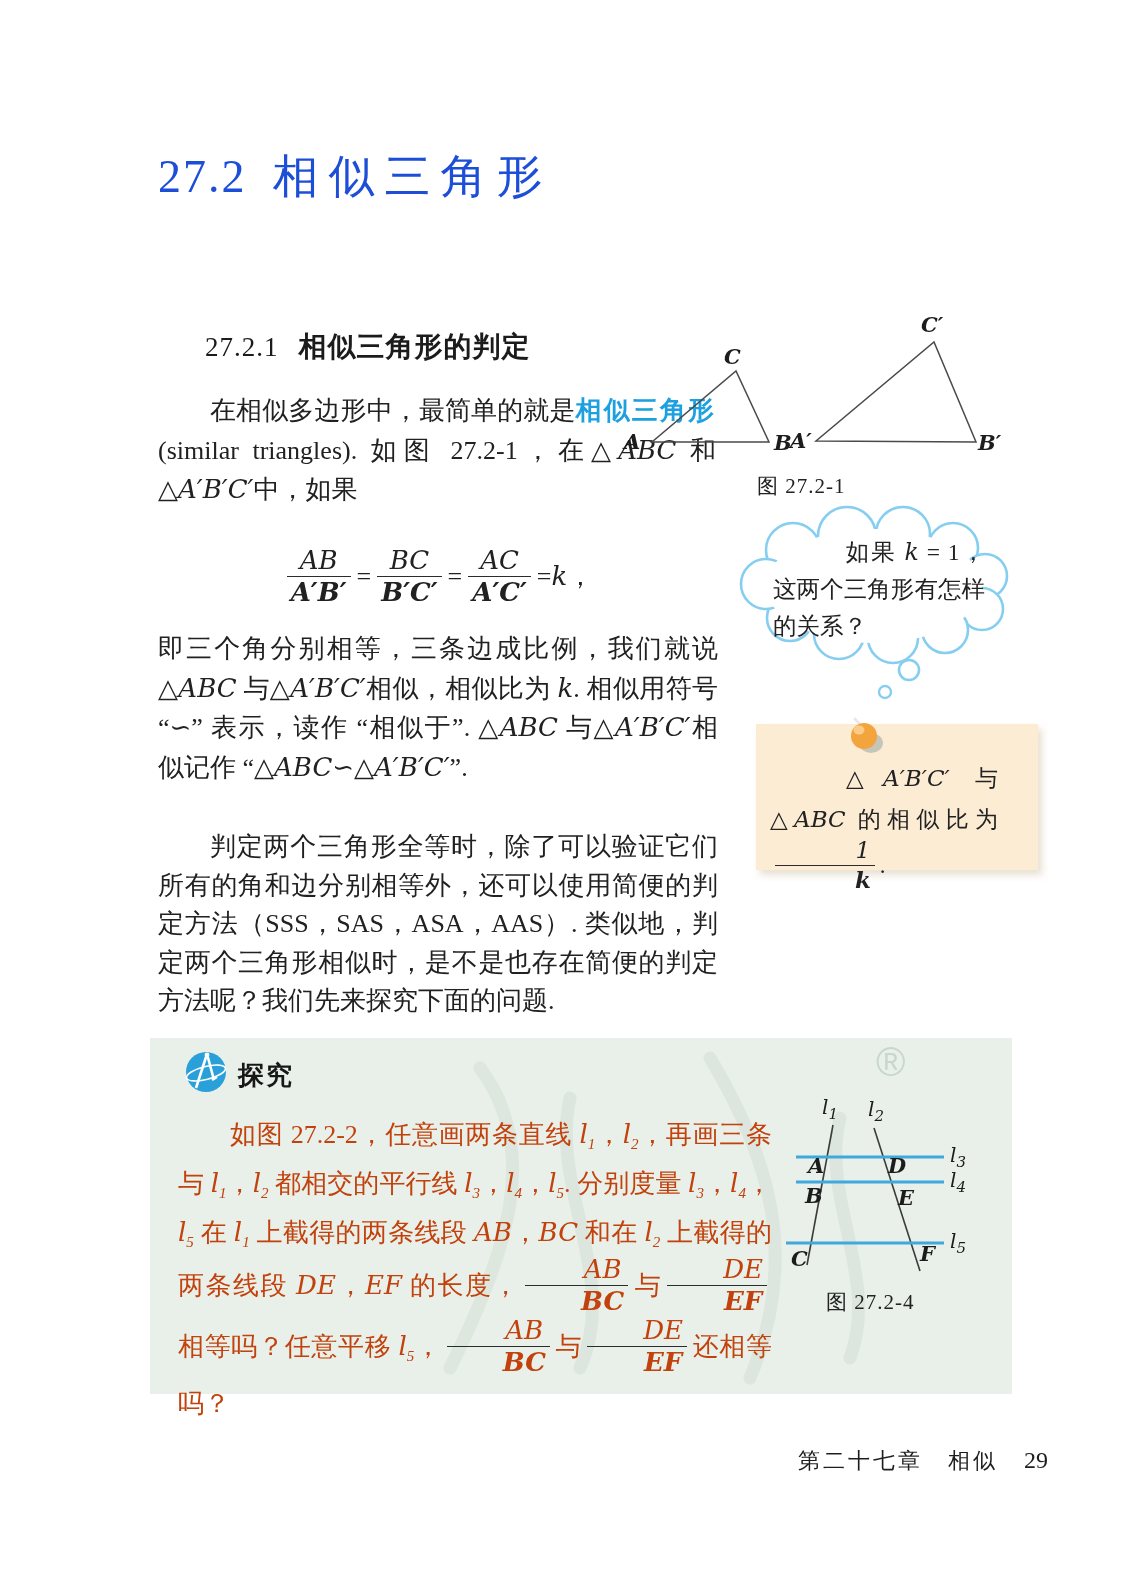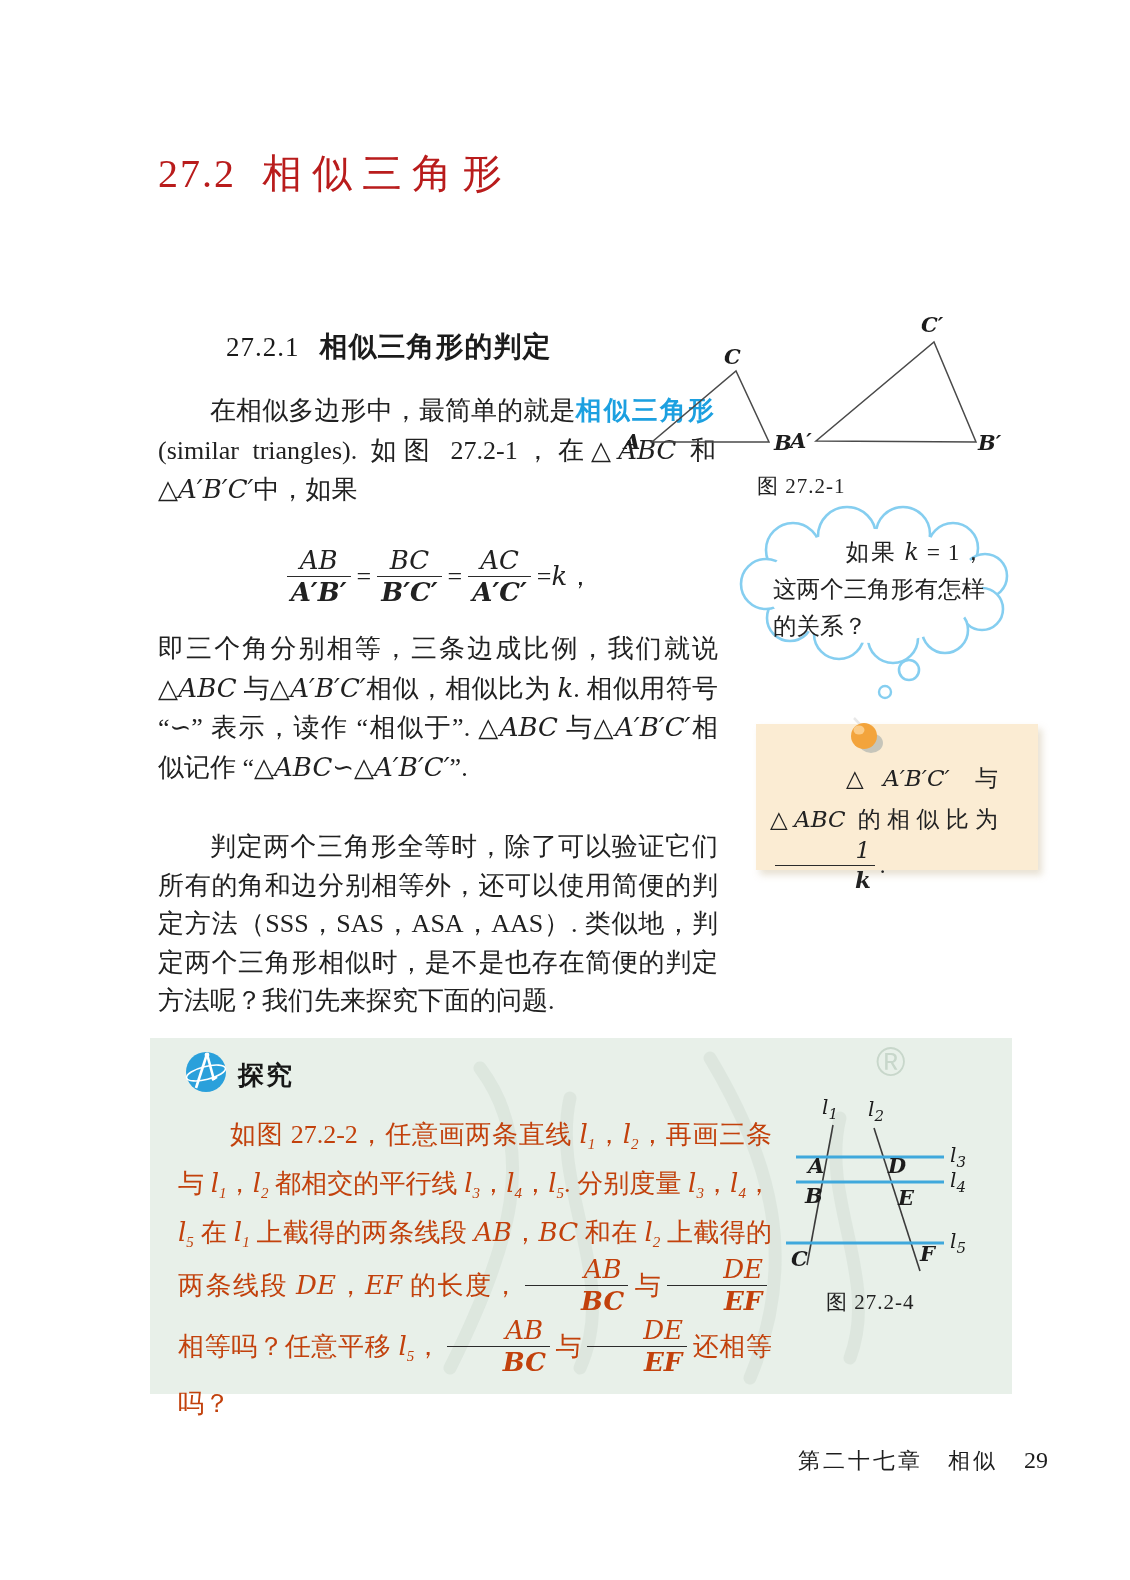--- a/index.html
+++ b/index.html
@@ -2,24 +2,24 @@
 <html style="--term_blue: #1CA0E0; --bubble_blue: #85CEF0; --note_bg: #FBECD3; --explore_bg: #E8F0E9; --figure_line_blue: #3FA8DC;"><head>
 <meta charset="utf-8">
 <style>
   html,body{margin:0;padding:0;background:#e8e8e8;}
   .page{
     position:relative;width:1130px;height:1580px;background:#ffffff;
     margin:0 auto;overflow:hidden;
     font-family:"Liberation Serif","DejaVu Serif",serif;color:#212121;
   }
   .abs{position:absolute;}
-  .title{left:158px;top:146px;font-size:40px;color:#b91c1c;letter-spacing:2px;}
+  .title{left:158px;top:146px;font-size:46px;color:#1d4ed8;letter-spacing:2px;}
   .title .zh{letter-spacing:10px;margin-left:26px;}
   .sec-head{left:205px;top:328px;font-size:27px;color:#1b1b1b;}
-  .sec-head .sec-num{letter-spacing:1px;margin-left:21px;}
+  .sec-head .sec-num{letter-spacing:1px;}
   .sec-head .sec-zh{font-family:Liberation Sans, sans-serif;font-weight:bold;font-size:28px;margin-left:20px;letter-spacing:1px;}
   .para{font-size:26px;line-height:38.5px;text-align:justify;color:#212121;margin:0;}
   .indent{text-indent:2em;}
   .mi{font-family:"DejaVu Serif","Liberation Serif",serif;font-style:italic;}
   sub.msub{font-size:15px;font-style:italic;line-height:0;}
   .term{color:var(--term_blue,#1CA0E0);font-family:"Liberation Sans","DejaVu Sans",sans-serif;font-weight:bold;letter-spacing:2px;}
   .frac{display:inline-block;text-align:center;vertical-align:middle;line-height:1.12;margin:0 5px;font-family:"DejaVu Serif",serif;font-style:italic;position:relative;top:-2px;}
   .frac .num{display:block;padding:0 4px 1px;border-bottom:1.6px solid #2b2b2b;}
   .frac .den{display:block;padding:1px 4px 0;font-weight:bold;}
   .formula{font-size:26px;text-align:center;line-height:1.1;}

